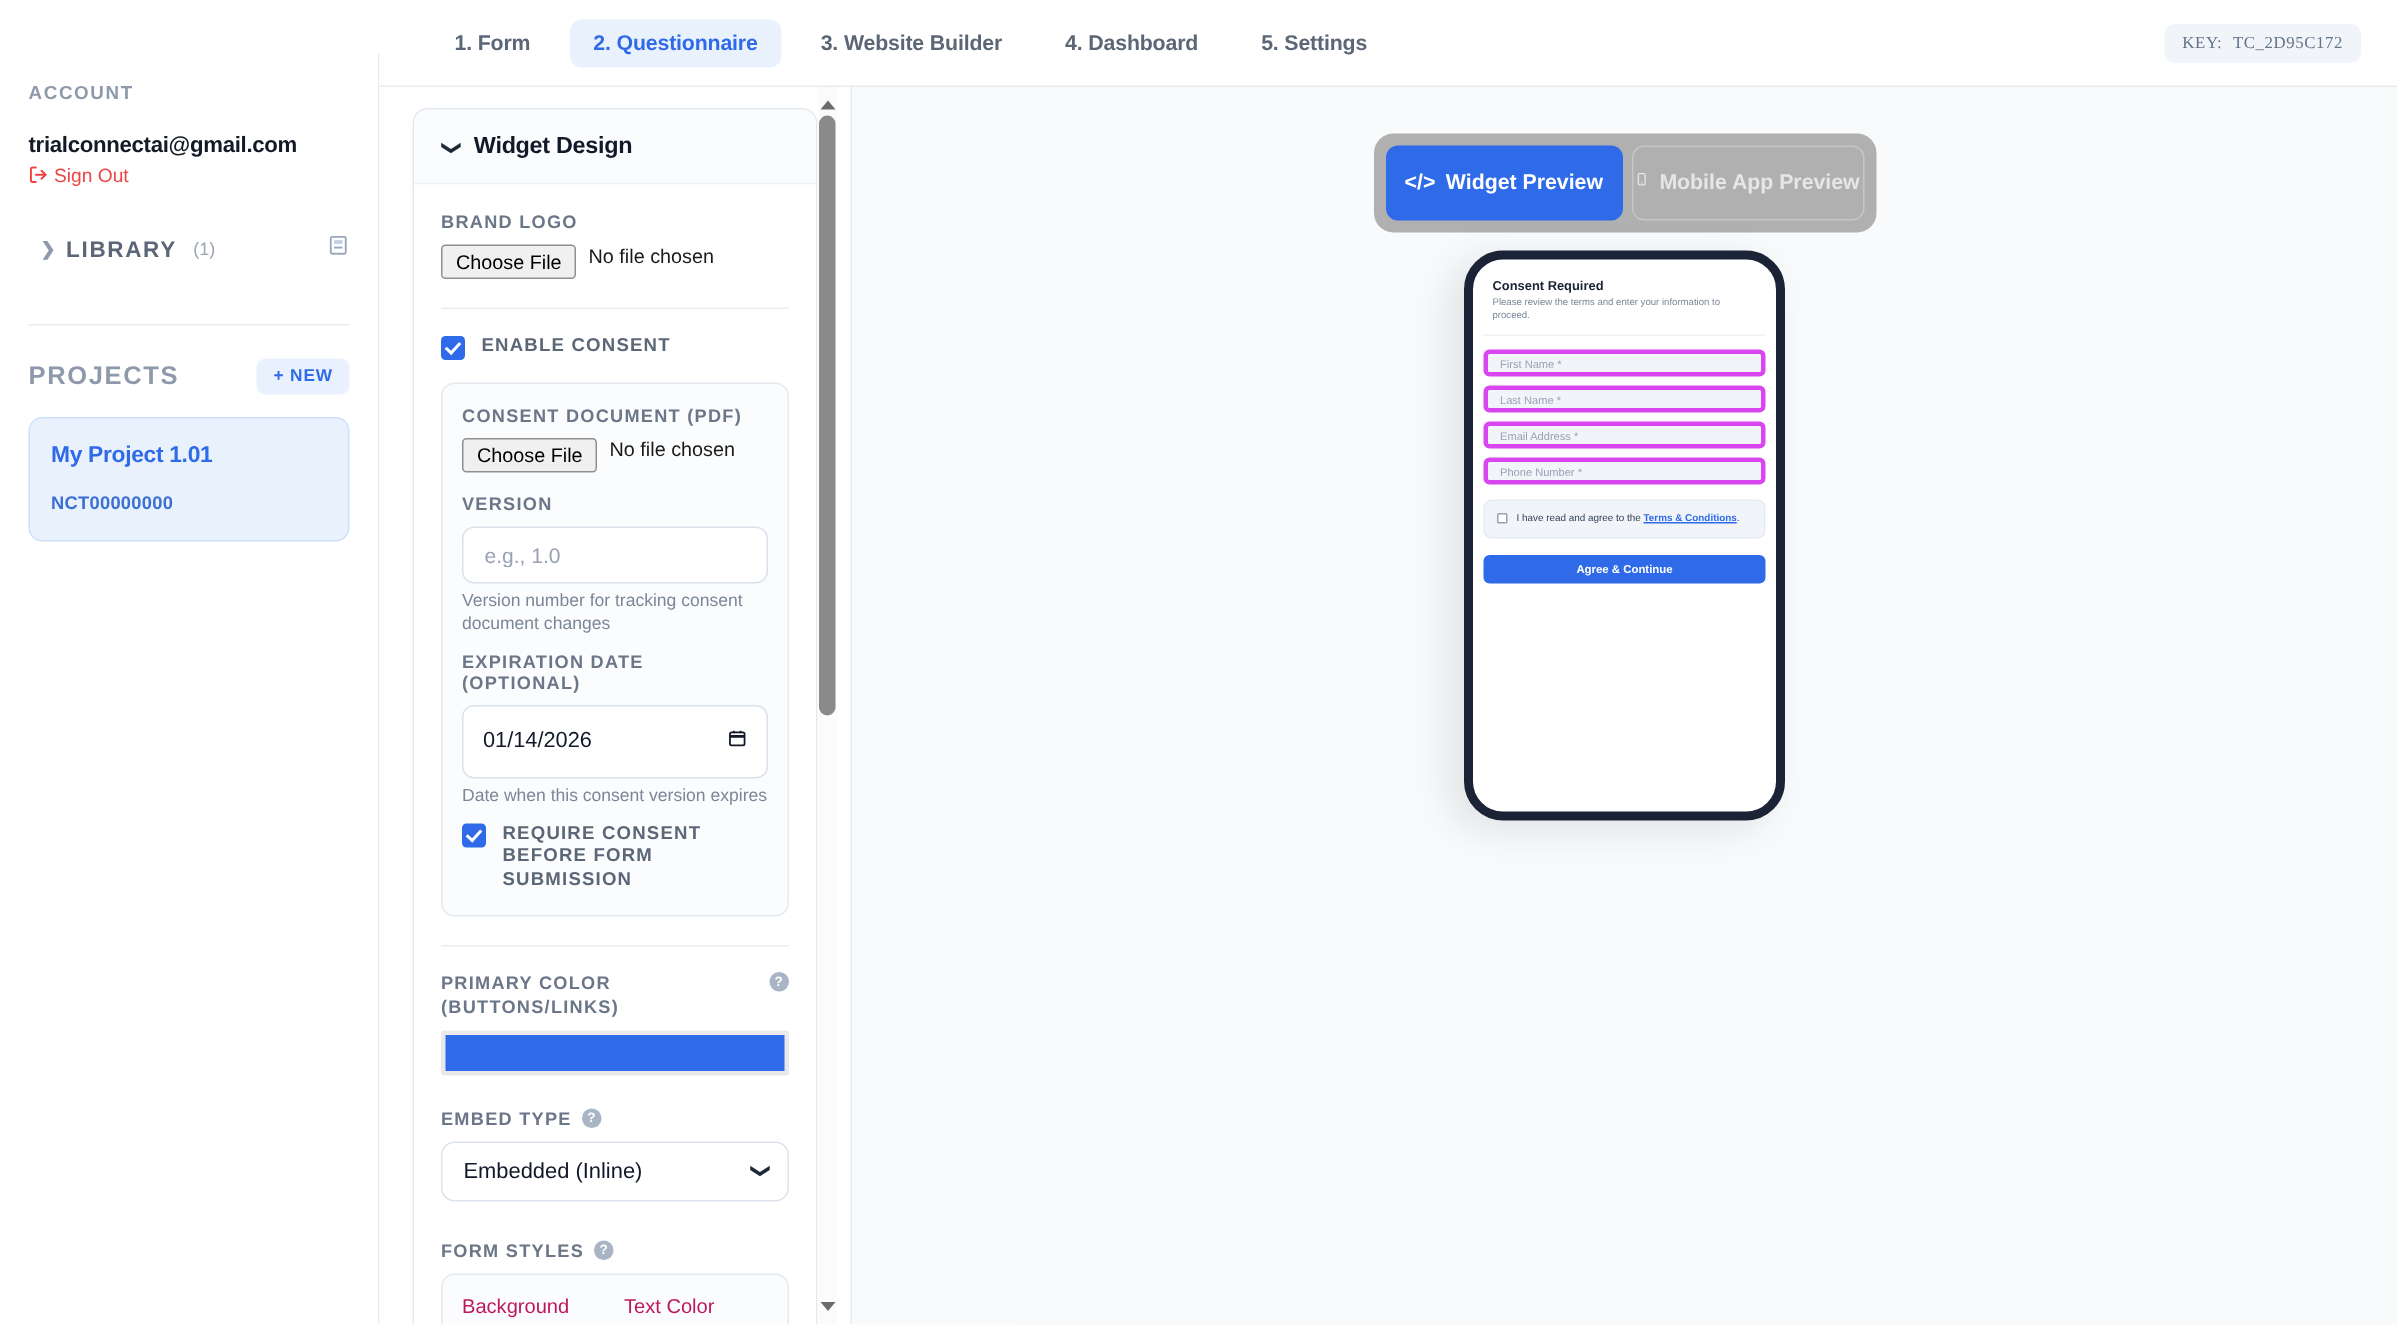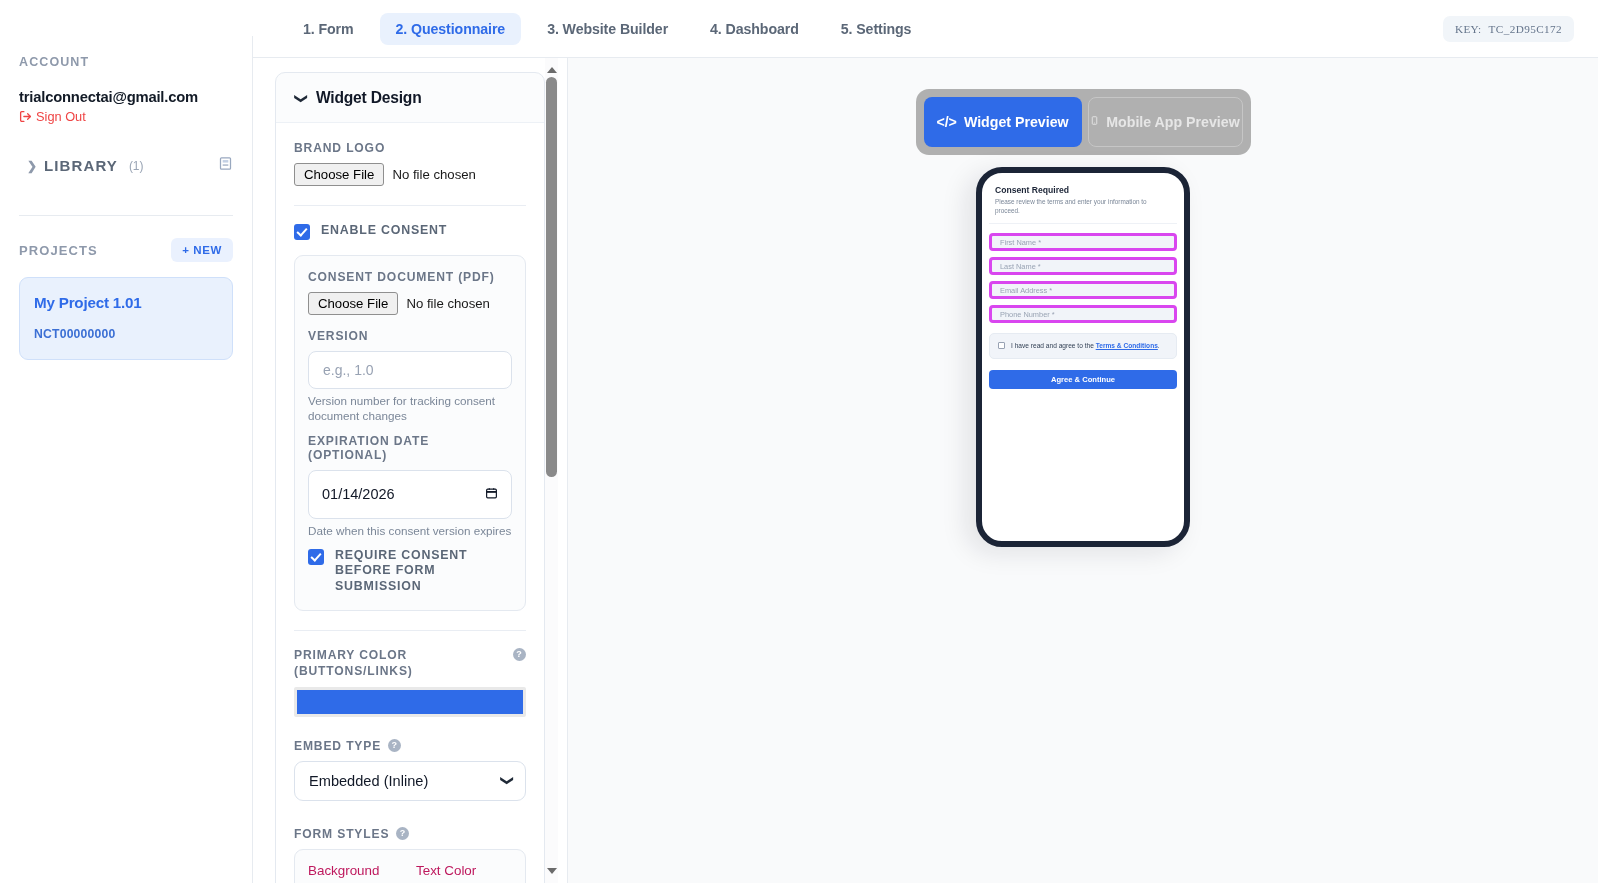--- a/index.html
+++ b/index.html
@@ -42,21 +42,21 @@
     font-size: 15px; font-weight: 700; letter-spacing: 1.1px; color: #5b6777;
   }
   .library-count { font-size: 12px; color: #9aa5b5; margin-left: 4px; }
   .library-icon { margin-left: auto; opacity: .85; }
   .divider { height: 1px; background: #e7ebf0; margin: 40px 0 0 0; }
   .projects-row {
     display: flex; align-items: center; justify-content: space-between;
     margin-top: 22px;
   }
   .projects-label {
-    font-size: 13px; font-weight: 700; letter-spacing: 1.1px; color: #8e99ab;
+    font-size: 17px; font-weight: 700; letter-spacing: 1.1px; color: #8e99ab;
   }
   .new-btn {
     background: #eaf1fe; color: #2f6be8; border: none;
     font-size: 11.5px; font-weight: 700; letter-spacing: .6px;
     padding: 6px 11px; border-radius: 6px; cursor: pointer;
     font-family: inherit;
   }
   .project-card {
     margin-top: 15px; background: #e9f1fd; border: 1px solid #cfe0fa;
     border-radius: 9px; padding: 16px 14px 18px 14px; cursor: pointer;
@@ -131,21 +131,21 @@
   .chev-down { color: #1f2937; font-size: 13px; line-height: 1; }
   .card-title {
     font-size: 15.6px; font-weight: 700; color: #111827; letter-spacing: -0.2px;
   }
   .card-body { padding: 18px 18px 22px 18px; background: #ffffff; }
 
   .field-label {
     font-size: 12.1px; font-weight: 700; letter-spacing: .85px; color: #6b7688;
     margin-bottom: 8px; display: flex; align-items: center; gap: 7px;
   }
-  .file-row { display: flex; align-items: center; gap: 8px; }
+  .file-row { display: flex; align-items: flex-start; gap: 8px; }
   .file-btn {
     background: #f0f0f0; border: 1px solid #8f8f8f; border-radius: 3px;
     font-family: inherit; font-size: 13.2px; color: #000;
     padding: 3px 9px; cursor: pointer;
   }
   .file-none { font-size: 13.2px; color: #1a1a1a; }
   .hr { height: 1px; background: #e9edf3; margin: 19px 0 17px 0; }
 
   .check-row { display: flex; align-items: flex-start; gap: 11px; }
   .cbox {

